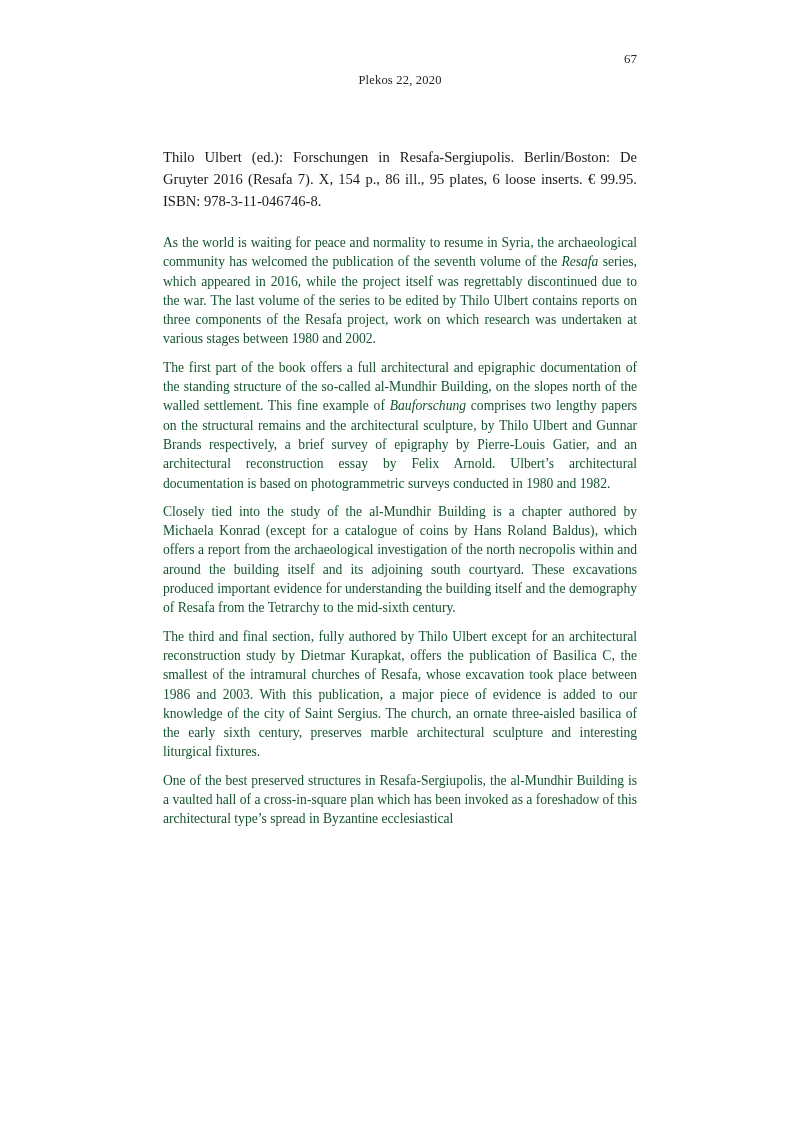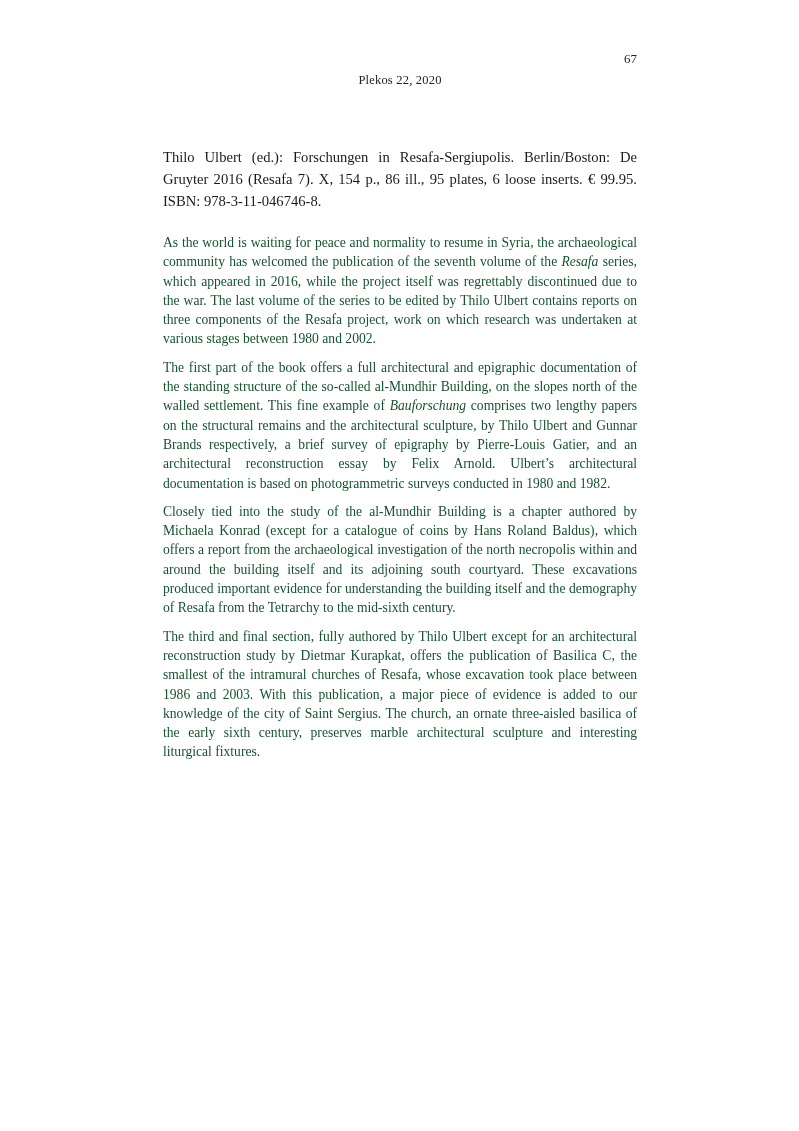--- a/index.html
+++ b/index.html
@@ -69,16 +69,17 @@
   <div class="page-number">67</div>
 
   <div class="content">
     <p class="review-heading">Thilo Ulbert (ed.): Forschungen in Resafa-Sergiupolis. Berlin/Boston: De Gruyter 2016 (Resafa 7). X, 154 p., 86 ill., 95 plates, 6 loose inserts. € 99.95. ISBN: 978-3-11-046746-8.</p>
 
     <div>
         <p class="para"><span>As the world is waiting for peace and normality to resume in Syria, the archaeological community has welcomed the publication of the seventh volume of the </span><span class="it">Resafa</span><span> series, which appeared in 2016, while the project itself was regrettably discontinued due to the war. The last volume of the series to be edited by Thilo Ulbert contains reports on three components of the Resafa project, work on which research was undertaken at various stages between 1980 and 2002.</span></p>
         <p class="para"><span>The first part of the book offers a full architectural and epigraphic documentation of the standing structure of the so-called al-Mundhir Building, on the slopes north of the walled settlement. This fine example of </span><span class="it">Bauforschung</span><span> comprises two lengthy papers on the structural remains and the architectural sculpture, by Thilo Ulbert and Gunnar Brands respectively, a brief survey of epigraphy by Pierre-Louis Gatier, and an architectural reconstruction essay by Felix Arnold. Ulbert’s architectural documentation is based on photogrammetric surveys conducted in 1980 and 1982.</span></p>
         <p class="para"><span>Closely tied into the study of the al-Mundhir Building is a chapter authored by Michaela Konrad (except for a catalogue of coins by Hans Roland Baldus), which offers a report from the archaeological investigation of the north necropolis within and around the building itself and its adjoining south courtyard. These excavations produced important evidence for understanding the building itself and the demography of Resafa from the Tetrarchy to the mid-sixth century.</span></p>
         <p class="para"><span>The third and final section, fully authored by Thilo Ulbert except for an architectural reconstruction study by Dietmar Kurapkat, offers the publication of Basilica C, the smallest of the intramural churches of Resafa, whose excavation took place between 1986 and 2003. With this publication, a major piece of evidence is added to our knowledge of the city of Saint Sergius. The church, an ornate three-aisled basilica of the early sixth century, preserves marble architectural sculpture and interesting liturgical fixtures.</span></p>
+        <p class="para"><span>One of the best preserved structures in Resafa-Sergiupolis, the al-Mundhir Building is a vaulted hall of a cross-in-square plan which has been invoked as a foreshadow of this architectural type’s spread in Byzantine ecclesiastical</span></p>
       </div>
   </div>
 
 </div>
 
 </body></html>

